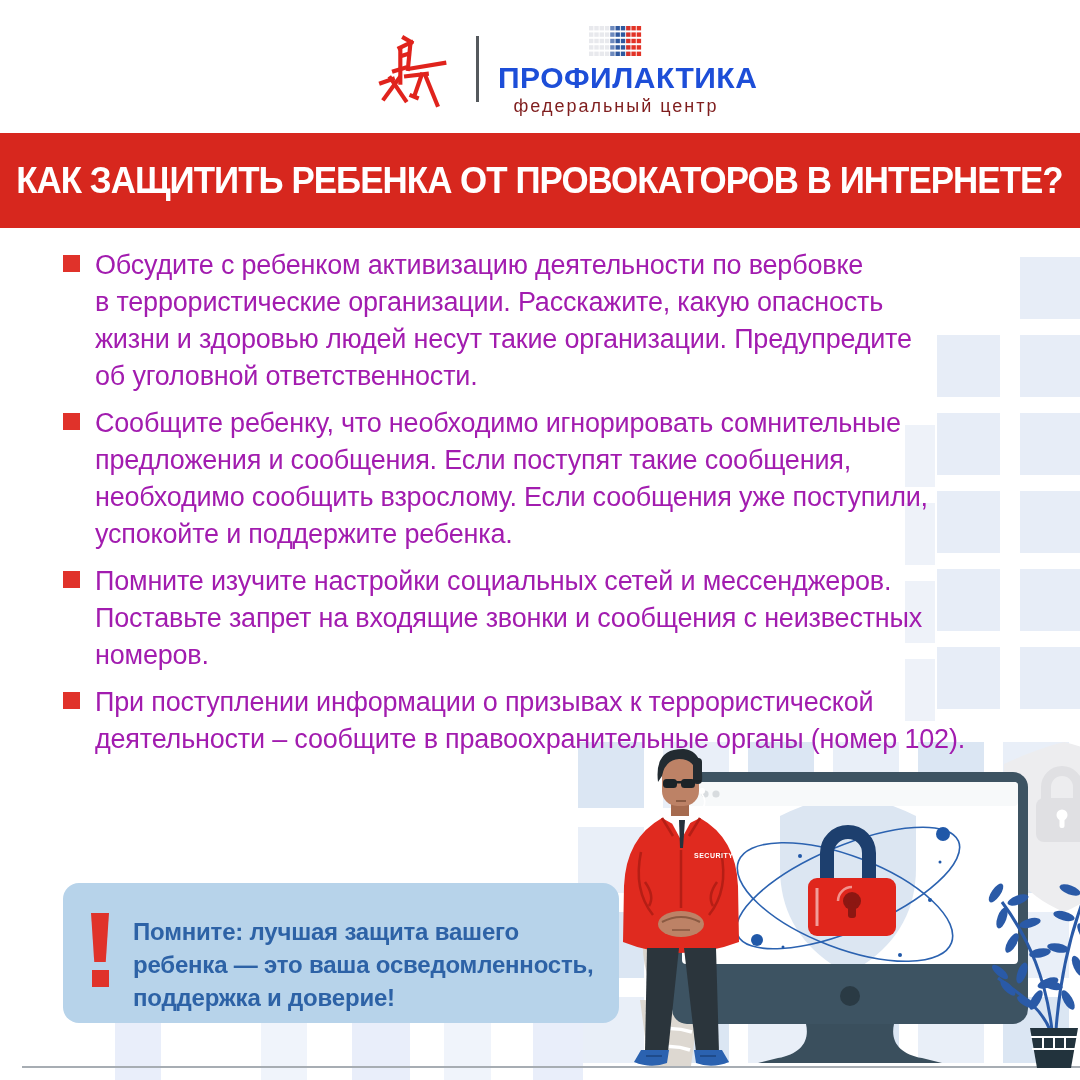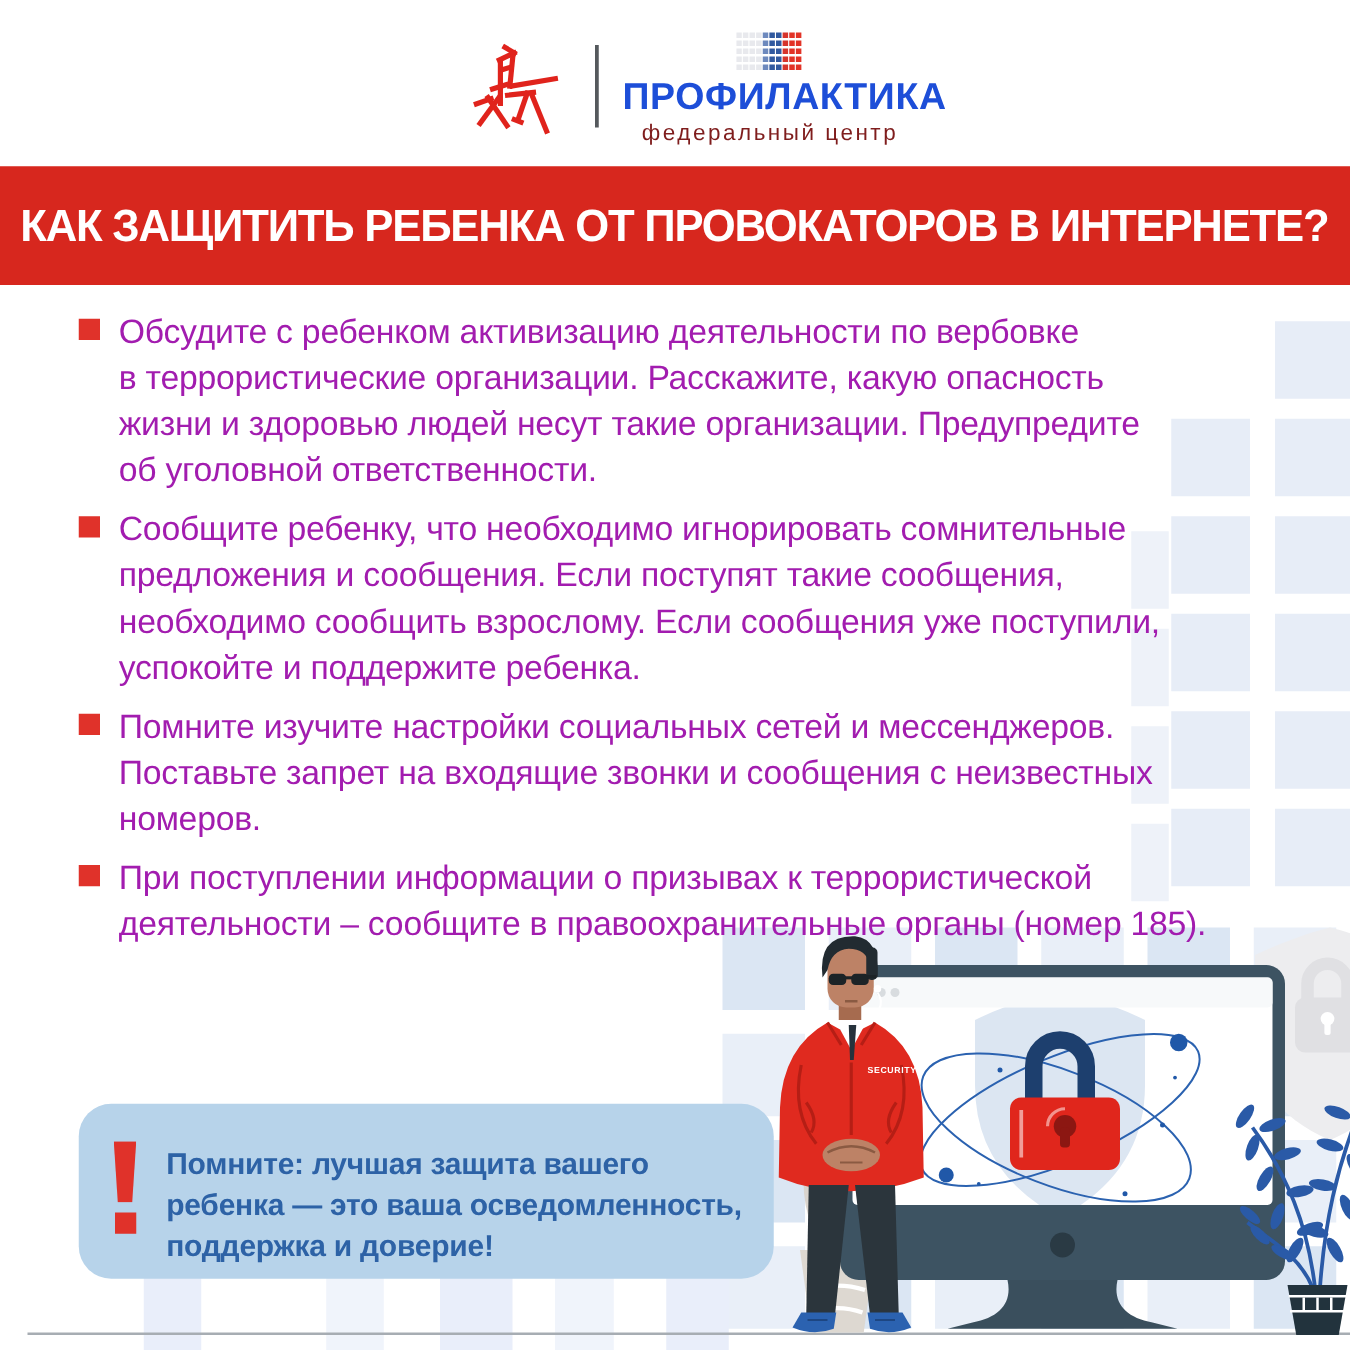--- a/index.html
+++ b/index.html
@@ -30,21 +30,21 @@
   .bullets{position:absolute;left:63px;top:247px;width:960px;z-index:2;}
   .bullet{position:relative;padding-left:32px;margin-bottom:10px;}
   .bullet-sq{position:absolute;left:0;top:8px;width:17px;height:17px;background:#e0322a;}
   .bullet-text{
     font-size:27px;line-height:37px;color:#a21caf;letter-spacing:-0.2px;
     white-space:pre-line;
   }
   
   .note-box{
     position:absolute;left:63px;top:883px;width:556px;height:140px;
-    background:#b7d3ea;border-radius:26px;z-index:2;
+    background:#b7d3ea;border-radius:16px;z-index:2;
   }
   .note-excl{position:absolute;left:28px;top:30px;width:20px;}
   .note-excl-bar{
     width:18px;height:49px;background:#e0322a;
     clip-path:polygon(0 0,100% 0,82% 100%,18% 100%);
   }
   .note-excl-dot{width:17px;height:17px;background:#e0322a;margin:8px 0 0 1px;}
   .note-text{
     position:absolute;left:70px;top:32px;width:470px;
     font-size:24px;line-height:33px;font-weight:bold;color:#2d62a6;
@@ -377,21 +377,21 @@
   </div>
   <div class="bullet">
     <div class="bullet-sq"></div>
     <div class="bullet-text">Помните изучите настройки социальных сетей и мессенджеров.
 Поставьте запрет на входящие звонки и сообщения с неизвестных
 номеров.</div>
   </div>
   <div class="bullet">
     <div class="bullet-sq"></div>
     <div class="bullet-text">При поступлении информации о призывах к террористической
-деятельности – сообщите в правоохранительные органы (номер 185).</div>
+деятельности – сообщите в правоохранительные органы (номер 102).</div>
   </div>
 </div>
 
 <div class="note-box">
   <div class="note-excl">
     <div class="note-excl-bar"></div>
     <div class="note-excl-dot"></div>
   </div>
   <div class="note-text">Помните: лучшая защита вашего
 ребенка — это ваша осведомленность,

